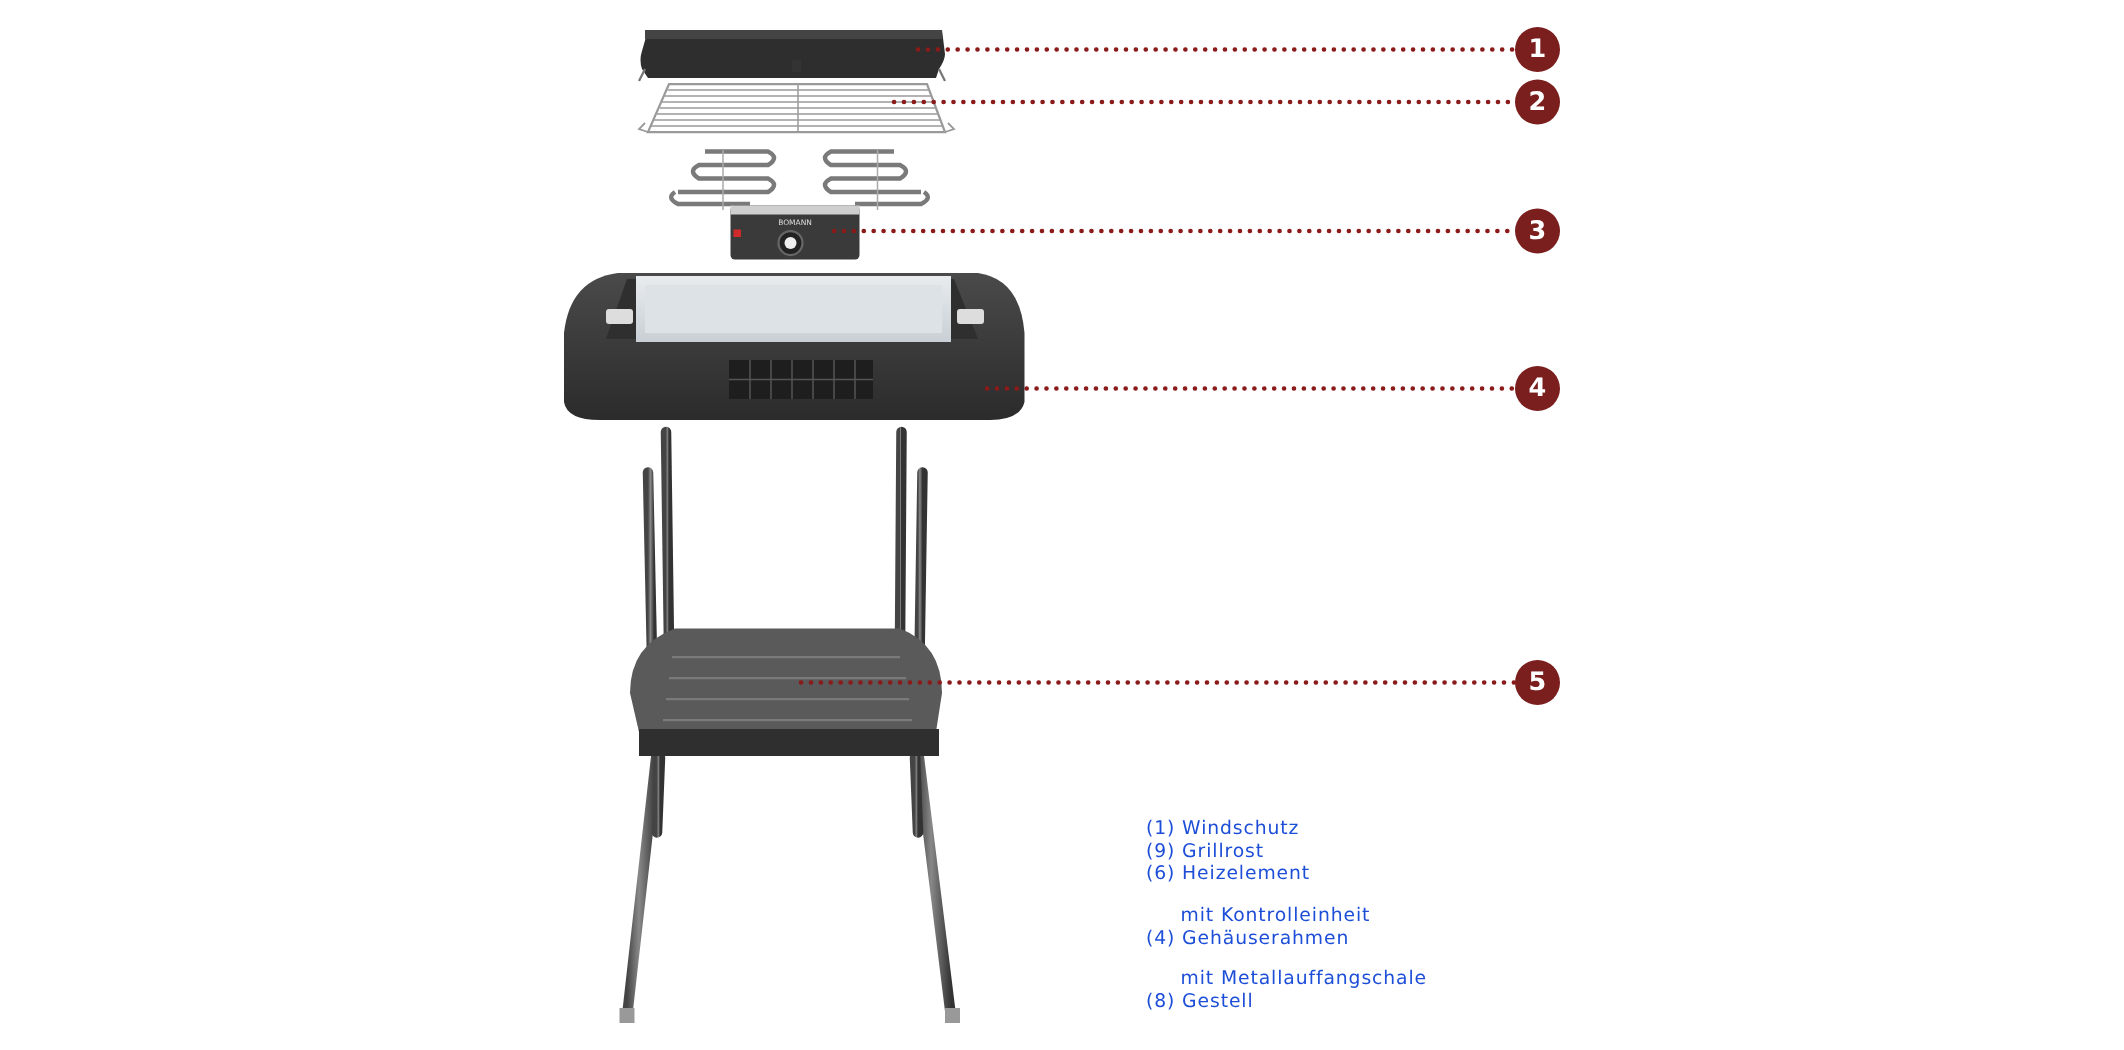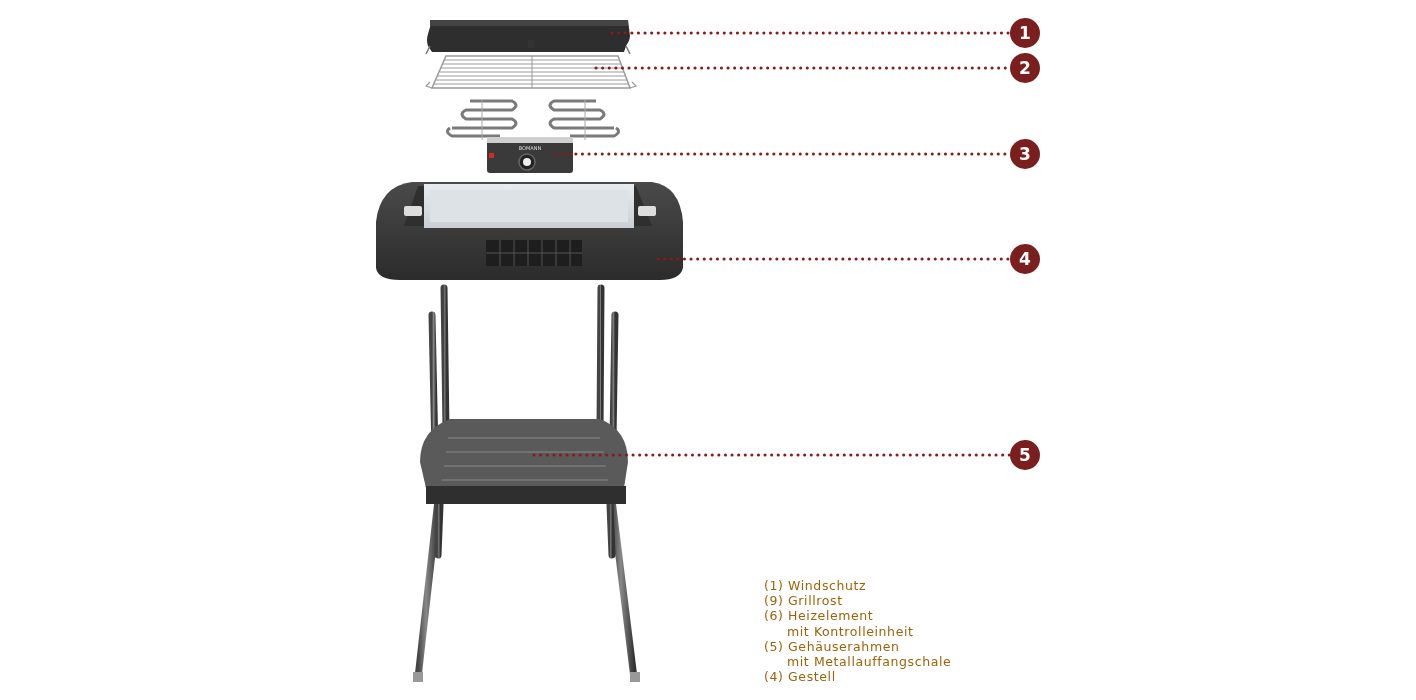--- a/index.html
+++ b/index.html
@@ -1,24 +1,24 @@
 <!DOCTYPE html>
 <html><head>
 <meta charset="utf-8">
 <style>
   html,body{margin:0;padding:0;background:#ffffff;}
   body{width:1416px;height:700px;position:relative;overflow:hidden;font-family:"DejaVu Sans","Liberation Sans",sans-serif;}
   .stage{position:absolute;left:0;top:0;width:1416px;height:700px;}
   svg.art{position:absolute;left:0;top:0;}
   .marker{position:absolute;width:30px;height:30px;border-radius:50%;background:#7b1e1e;color:#fff;
     font-family:"DejaVu Sans","Liberation Sans",sans-serif;font-weight:bold;font-size:17px;line-height:30px;text-align:center;}
-  .legend{position:absolute;left:764px;top:578px;font-size:12.5px;letter-spacing:0.6px;color:#a16207;line-height:15.2px;
+  .legend{position:absolute;left:764px;top:544px;font-size:12.5px;letter-spacing:0.6px;color:#1d4ed8;line-height:15.2px;
     font-family:"DejaVu Sans","Liberation Sans",sans-serif;}
   .legend .row{white-space:nowrap;}
-  .legend .indent{padding-left:23px;}
+  .legend .indent{padding-left:23px;margin-top:12px;}
 </style>
 </head>
 <body>
 
 <div class="stage">
 
   <svg class="art" width="1416" height="700" viewBox="0 0 1416 700">
     <defs>
       <linearGradient id="tray" x1="0" y1="0" x2="0" y2="1">
         <stop offset="0" stop-color="#e8ecef"></stop>
@@ -131,17 +131,17 @@
   <div class="marker" style="left:1010px;top:53px;">2</div>
   <div class="marker" style="left:1010px;top:139px;">3</div>
   <div class="marker" style="left:1010px;top:244px;">4</div>
   <div class="marker" style="left:1010px;top:440px;">5</div>
 
   <div class="legend">
     <div class="row">(1) Windschutz</div>
     <div class="row">(9) Grillrost</div>
     <div class="row">(6) Heizelement</div>
     <div class="row indent">mit Kontrolleinheit</div>
-    <div class="row">(5) Gehäuserahmen</div>
+    <div class="row">(4) Gehäuserahmen</div>
     <div class="row indent">mit Metallauffangschale</div>
-    <div class="row">(4) Gestell</div>
+    <div class="row">(8) Gestell</div>
   </div>
 </div>
 
 </body></html>

